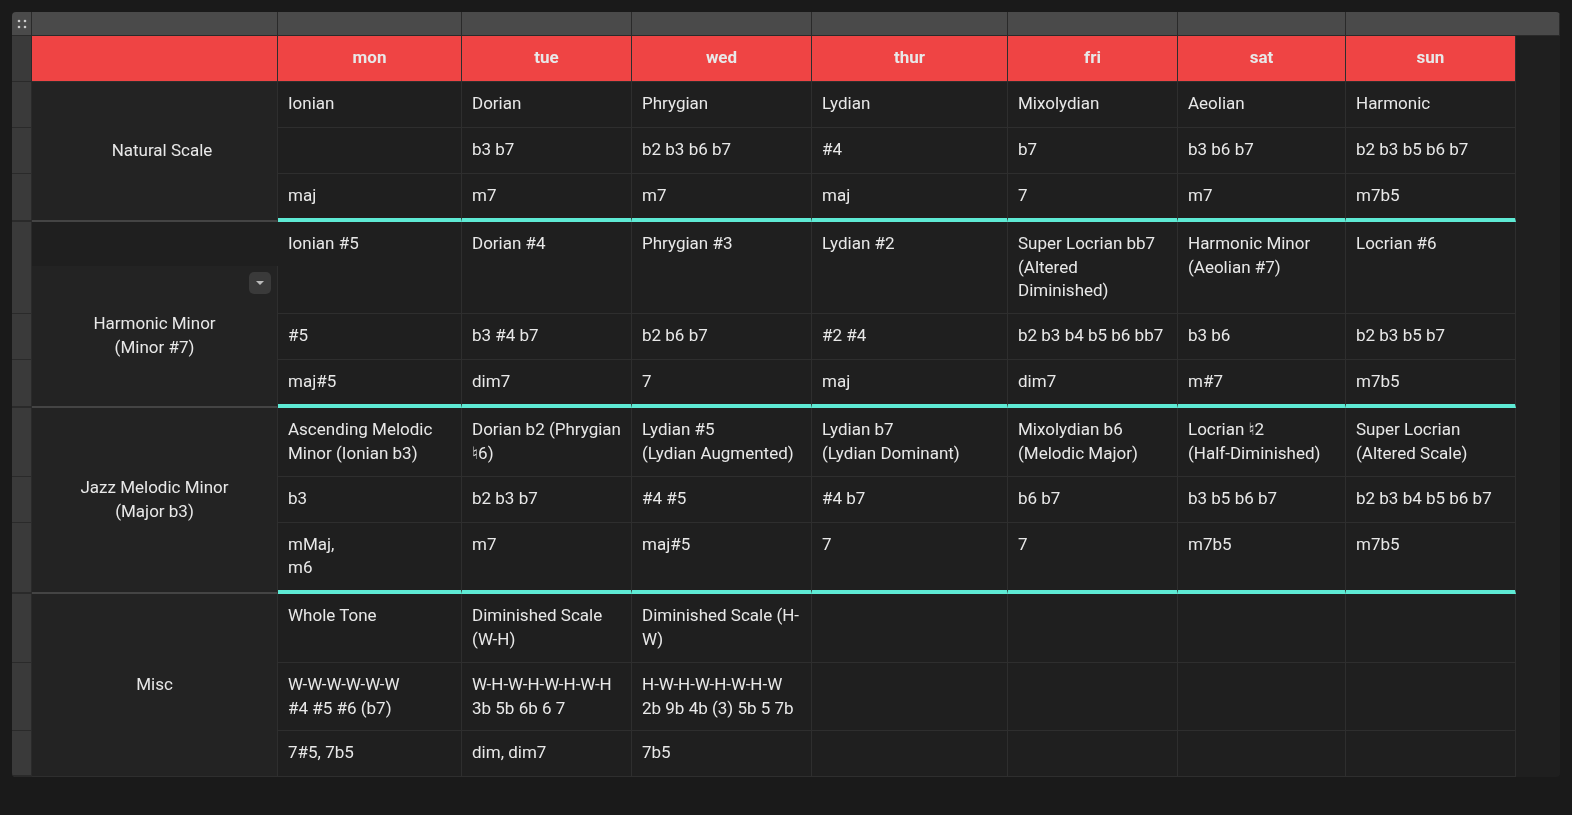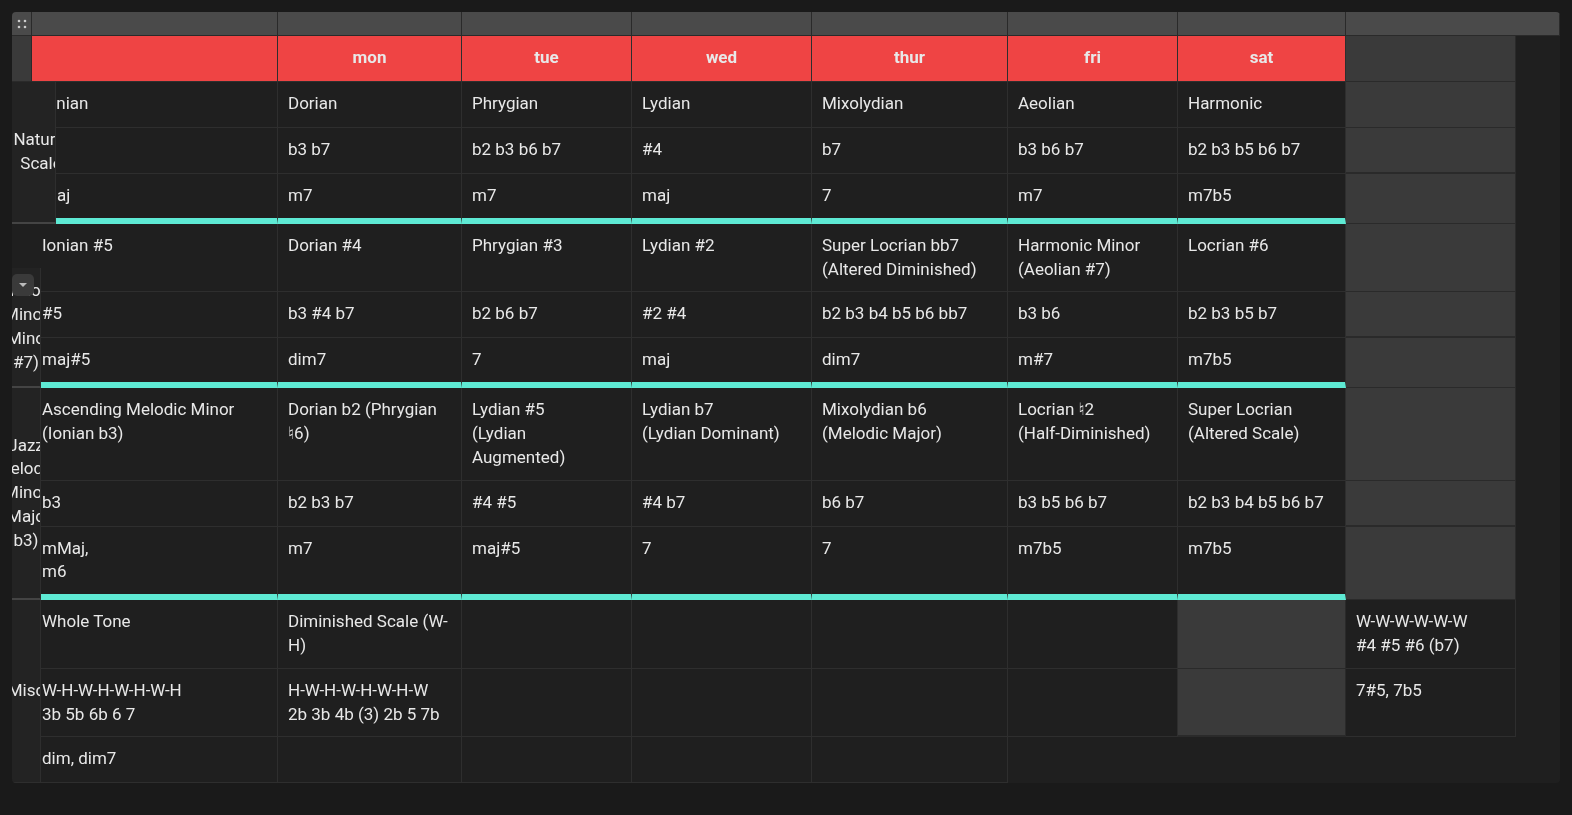--- a/index.html
+++ b/index.html
@@ -76,21 +76,21 @@
     top: 6px;
     right: 6px;
     width: 22px; height: 22px;
     border-radius: 5px;
     background: #3a3a3a;
     display: flex;
     align-items: center; justify-content: center;
     cursor: pointer;
   }
   .rowlabel .chev svg { fill: #bbb; }
-  .thick-bottom { border-bottom: 6px solid #5eead4; }
+  .thick-bottom { border-bottom: 4px solid #5eead4; }
   .topbar-seg {
     border-right: 1px solid #2a2a2a;
   }
   .topbar-seg:first-child { width: 20px; }
   
   .tb-c0{width:20px}.tb-c1{width:246px}.tb-c2{width:184px}.tb-c3{width:170px}
   .tb-c4{width:180px}.tb-c5{width:196px}.tb-c6{width:170px}.tb-c7{width:168px}.tb-c8{flex:1}
 </style>
 </head>
 <body>
@@ -117,20 +117,21 @@
 
   <div class="grid" id="grid">
       <div class="gutter"></div>
       <div class="cell hdr"></div>
       <div class="cell hdr">mon</div>
       <div class="cell hdr">tue</div>
       <div class="cell hdr">wed</div>
       <div class="cell hdr">thur</div>
       <div class="cell hdr">fri</div>
       <div class="cell hdr">sat</div>
+      <div class="cell hdr">sun</div>
       <div class="gutter"></div>
       <div class="cell rowlabel thick-bottom-maybe" style="grid-row: span 3; border-bottom: 2px solid rgb(68, 68, 68); padding-left: 29px;">Natural Scale</div>
       <div class="cell">Ionian</div>
       <div class="cell">Dorian</div>
       <div class="cell">Phrygian</div>
       <div class="cell">Lydian</div>
       <div class="cell">Mixolydian</div>
       <div class="cell">Aeolian</div>
       <div class="cell">Harmonic</div>
       <div class="gutter"></div>
@@ -204,36 +205,38 @@
       <div class="cell thick-bottom">m7</div>
       <div class="cell thick-bottom">maj#5</div>
       <div class="cell thick-bottom">7</div>
       <div class="cell thick-bottom">7</div>
       <div class="cell thick-bottom">m7b5</div>
       <div class="cell thick-bottom">m7b5</div>
       <div class="gutter"></div>
       <div class="cell rowlabel thick-bottom-maybe" style="grid-row: span 3; border-bottom: 1px solid rgb(46, 46, 46);">Misc</div>
       <div class="cell">Whole Tone</div>
       <div class="cell">Diminished Scale (W-H)</div>
+      <div class="cell">Diminished Scale (H-W)</div>
       <div class="cell"></div>
       <div class="cell"></div>
       <div class="cell"></div>
       <div class="cell"></div>
       <div class="gutter"></div>
       <div class="cell">W-W-W-W-W-W
 #4 #5 #6 (b7)</div>
       <div class="cell">W-H-W-H-W-H-W-H
 3b 5b 6b 6 7</div>
       <div class="cell">H-W-H-W-H-W-H-W
-2b 3b 4b (3) 2b 5 7b</div>
+2b 9b 4b (3) 5b 5 7b</div>
       <div class="cell"></div>
       <div class="cell"></div>
       <div class="cell"></div>
       <div class="cell"></div>
       <div class="gutter thick-bottom"></div>
       <div class="cell">7#5, 7b5</div>
       <div class="cell">dim, dim7</div>
+      <div class="cell">7b5</div>
       <div class="cell"></div>
       <div class="cell"></div>
       <div class="cell"></div>
       <div class="cell"></div>
     </div>
 </div>
 
 </body></html>

